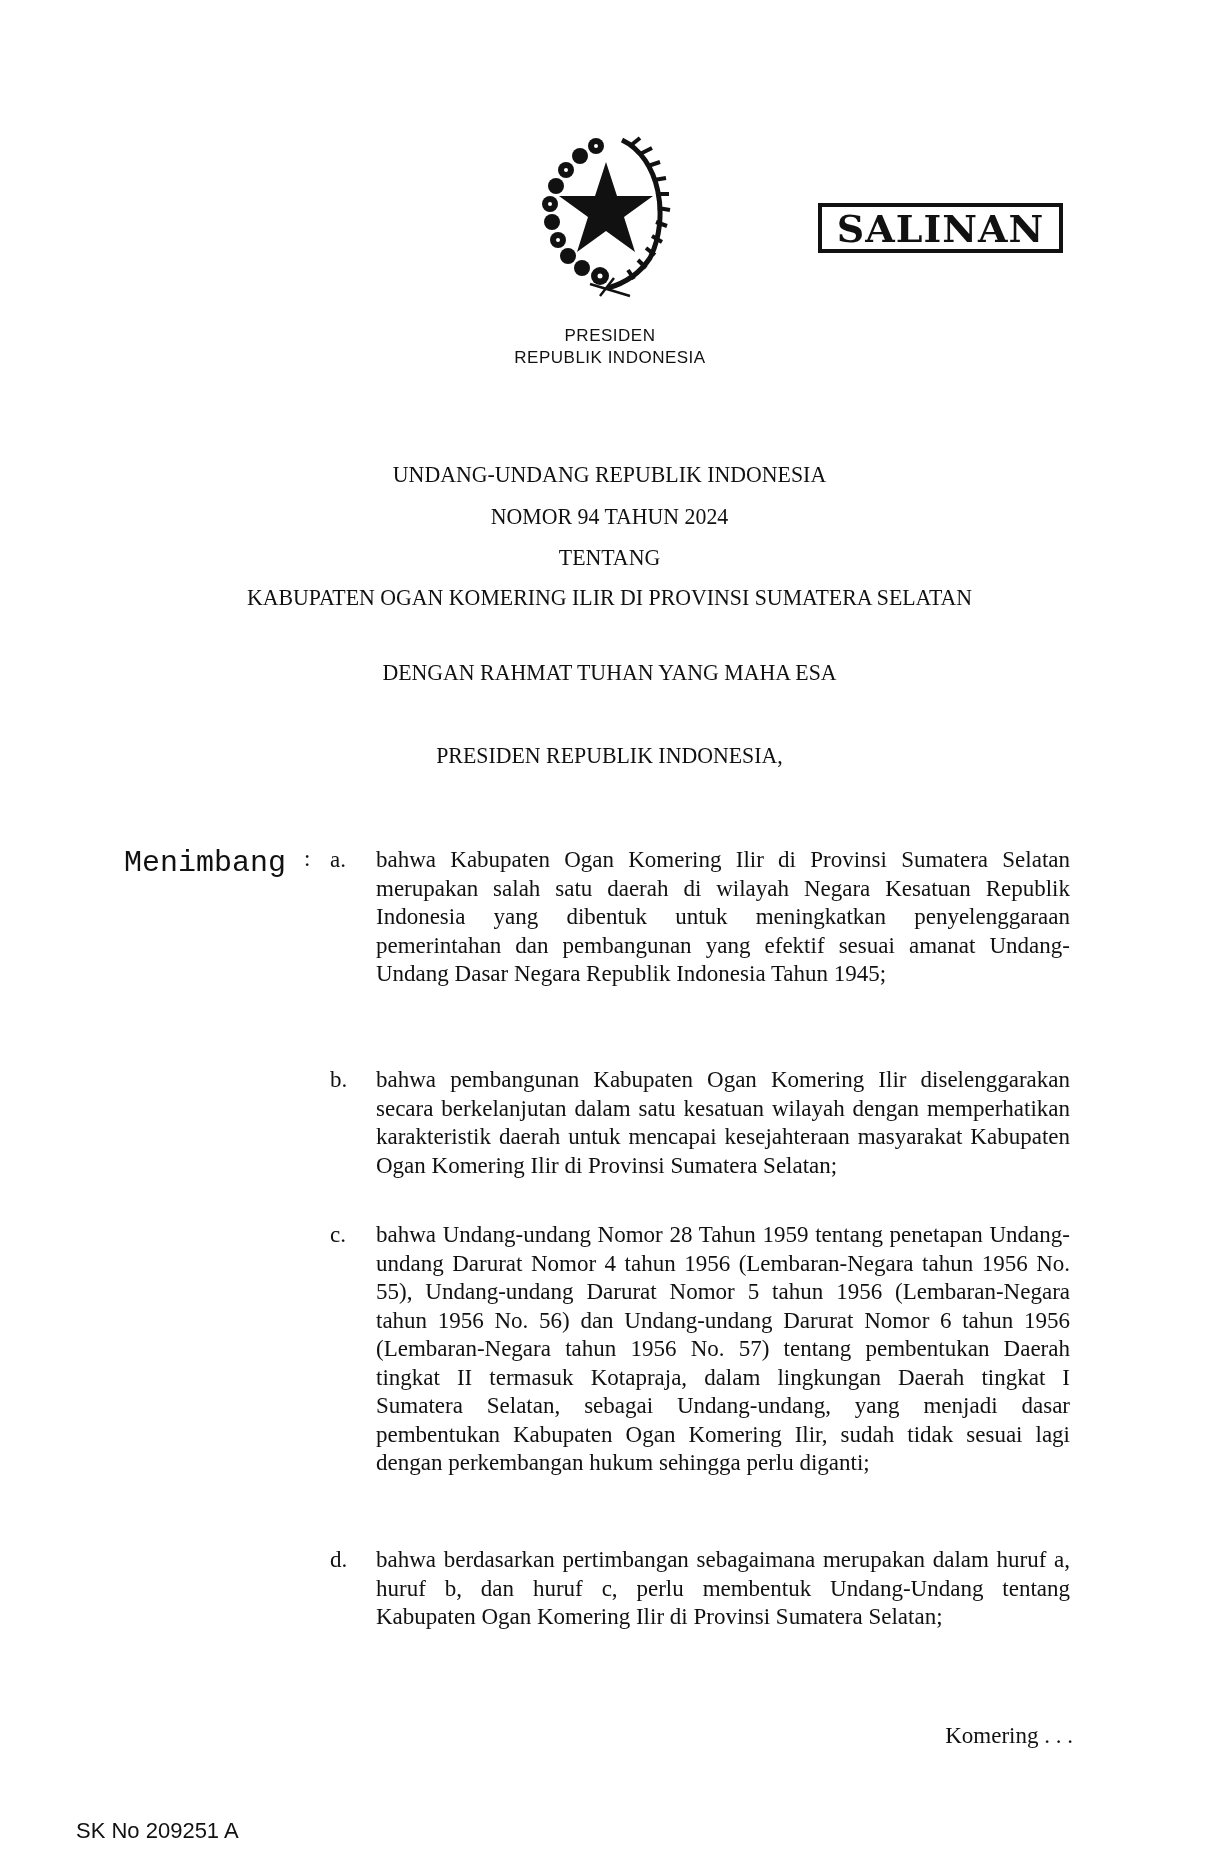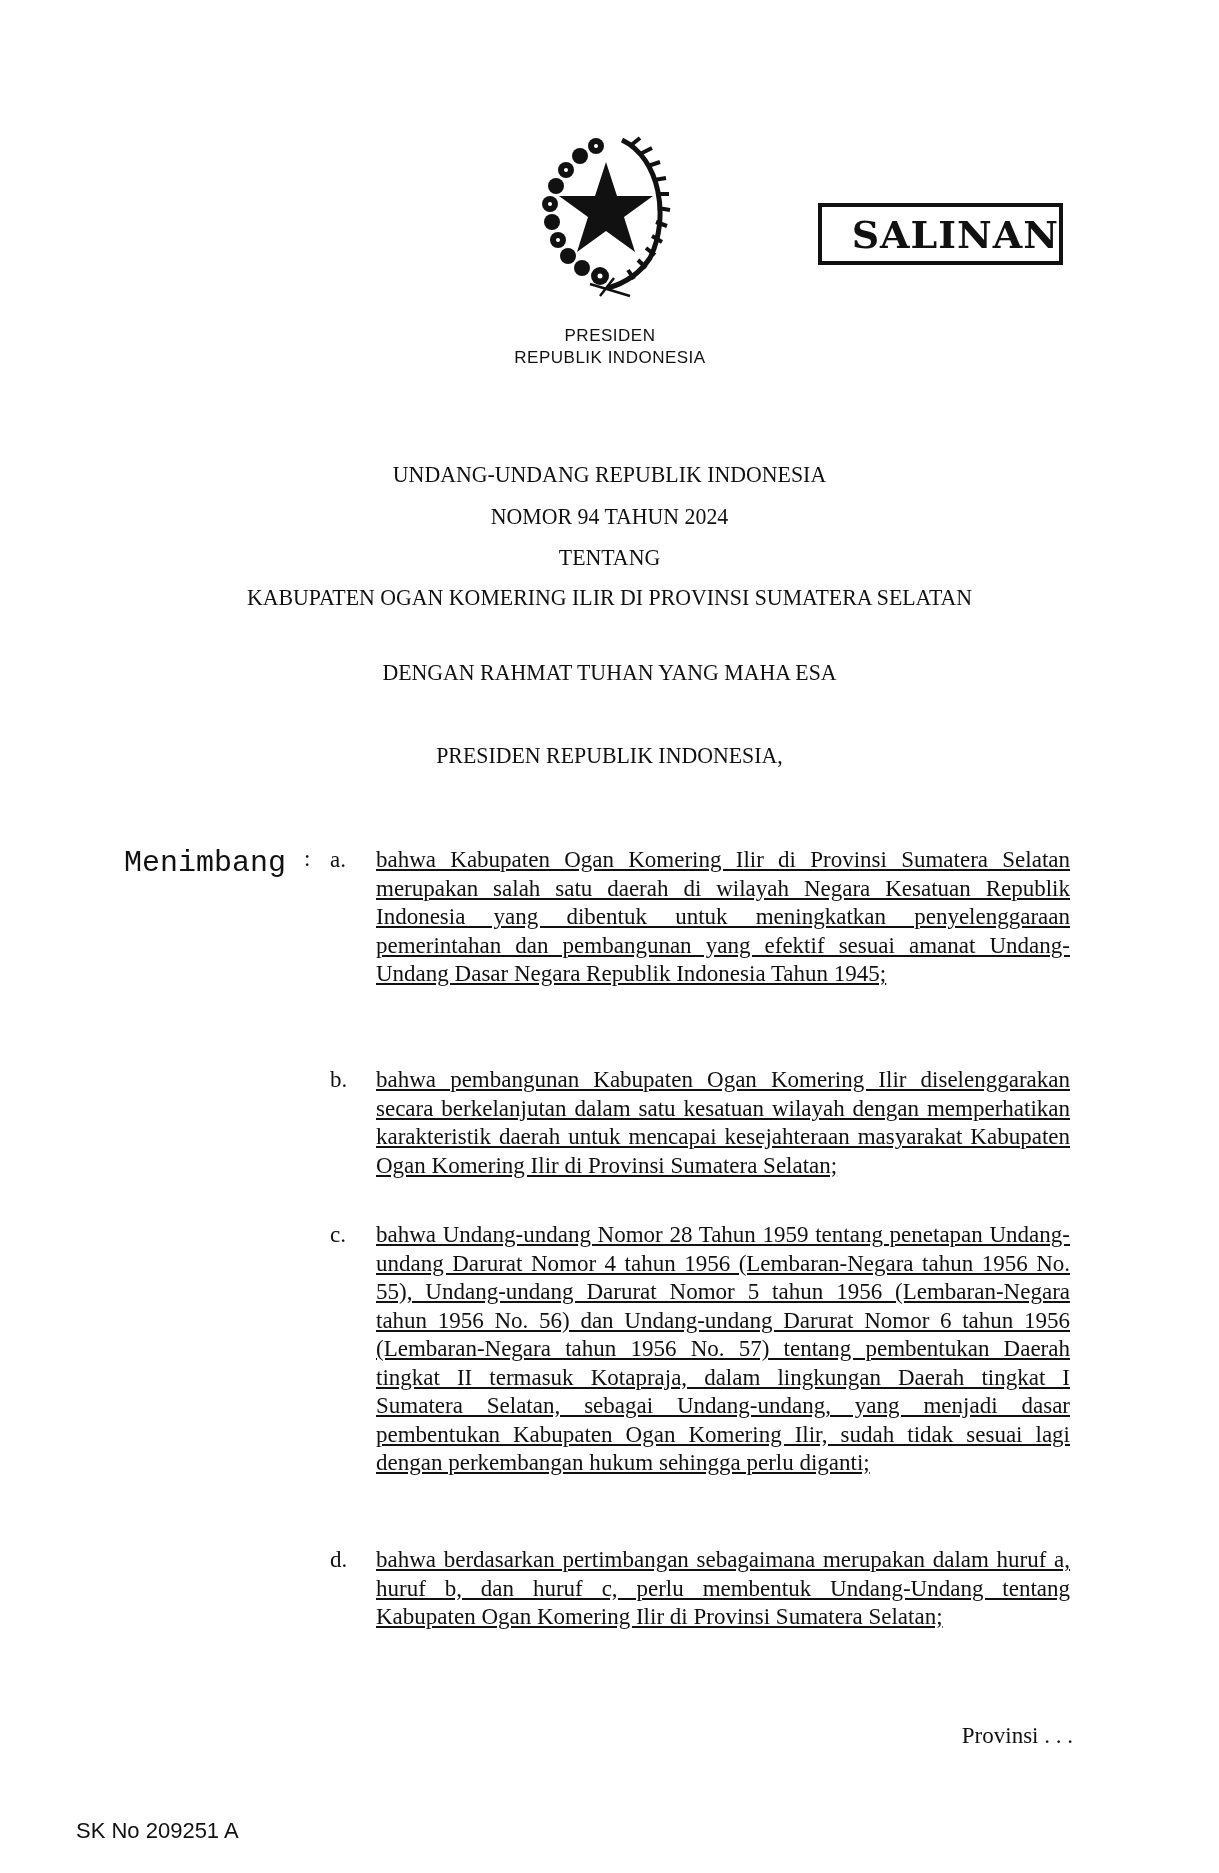--- a/index.html
+++ b/index.html
@@ -5,36 +5,36 @@
     html, body { margin: 0; padding: 0; background: #ffffff; }
     body { width: 1219px; height: 1873px; position: relative; overflow: hidden; color: #111; }
     .serif { font-family: "DejaVu Serif", "Liberation Serif", serif; }
     .sans { font-family: "Liberation Sans", "DejaVu Sans", sans-serif; }
 
     .emblem { position: absolute; left: 530px; top: 128px; width: 146px; height: 170px; }
     .emblem-caption { position: absolute; left: 400px; width: 420px; text-align: center; font-weight: normal; font-size: 17px; letter-spacing: 0.5px; }
     .cap1 { top: 326px; }
     .cap2 { top: 348px; }
 
-    .salinan { position: absolute; left: 818px; top: 203px; width: 245px; height: 62px; border: 4px solid #111; box-sizing: border-box; display: flex; align-items: center; justify-content: flex-end; font-weight: bold; font-size: 38px; letter-spacing: 1px; }
+    .salinan { position: absolute; left: 818px; top: 203px; width: 245px; height: 50px; border: 4px solid #111; box-sizing: border-box; display: flex; align-items: center; justify-content: center; font-weight: bold; font-size: 38px; letter-spacing: 1px; }
 
     .center-line { position: absolute; left: 0; width: 1219px; text-align: center; font-family: "Liberation Serif", "DejaVu Serif", serif; font-size: 23px; transform: scaleX(0.95); }
     .t1 { top: 462px; }
     .t2 { top: 504px; }
     .t3 { top: 545px; }
     .t4 { top: 585px; }
     .t5 { top: 660px; }
     .t6 { top: 743px; }
 
     .menimbang { position: absolute; left: 124px; top: 846px; font-family: Liberation Mono, monospace; font-size: 30px; }
     .colon { position: absolute; left: 304px; top: 846px; font-family: "Liberation Serif", serif; font-size: 23px; }
 
     .item { position: absolute; left: 330px; width: 740px; font-family: "Liberation Serif", "DejaVu Serif", serif; font-size: 23px; line-height: 28.5px; }
     .item .lbl { position: absolute; left: 0; top: 0; width: 40px; }
-    .item .txt { margin-left: 46px; text-align: justify; text-align-last: left; text-decoration: underline; }
+    .item .txt { margin-left: 46px; text-align: justify; text-align-last: left; }
     .item-a { top: 846px; }
     .item-b { top: 1066px; }
     .item-c { top: 1221px; }
     .item-d { top: 1546px; }
 
     .next-page { position: absolute; right: 146px; top: 1723px; font-family: "Liberation Serif", serif; font-size: 23px; }
     .sk-no { position: absolute; left: 76px; top: 1818px; font-family: "Liberation Sans", sans-serif; font-size: 22px; }
   </style>
 </head>
 <body>
@@ -109,14 +109,14 @@
 </div>
 <div class="item item-c">
   <span class="lbl">c.</span>
   <div class="txt">bahwa Undang-undang Nomor 28 Tahun 1959 tentang penetapan Undang-undang Darurat Nomor 4 tahun 1956 (Lembaran-Negara tahun 1956 No. 55), Undang-undang Darurat Nomor 5 tahun 1956 (Lembaran-Negara tahun 1956 No. 56) dan Undang-undang Darurat Nomor 6 tahun 1956 (Lembaran-Negara tahun 1956 No. 57) tentang pembentukan Daerah tingkat II termasuk Kotapraja, dalam lingkungan Daerah tingkat I Sumatera Selatan, sebagai Undang-undang, yang menjadi dasar pembentukan Kabupaten Ogan Komering Ilir, sudah tidak sesuai lagi dengan perkembangan hukum sehingga perlu diganti;</div>
 </div>
 <div class="item item-d">
   <span class="lbl">d.</span>
   <div class="txt">bahwa berdasarkan pertimbangan sebagaimana merupakan dalam huruf a, huruf b, dan huruf c, perlu membentuk Undang-Undang tentang Kabupaten Ogan Komering Ilir di Provinsi Sumatera Selatan;</div>
 </div>
 
-<div class="next-page">Provinsi . . .</div>
+<div class="next-page">Komering . . .</div>
 <div class="sk-no">SK No 209251 A</div>
 
 </body></html>

